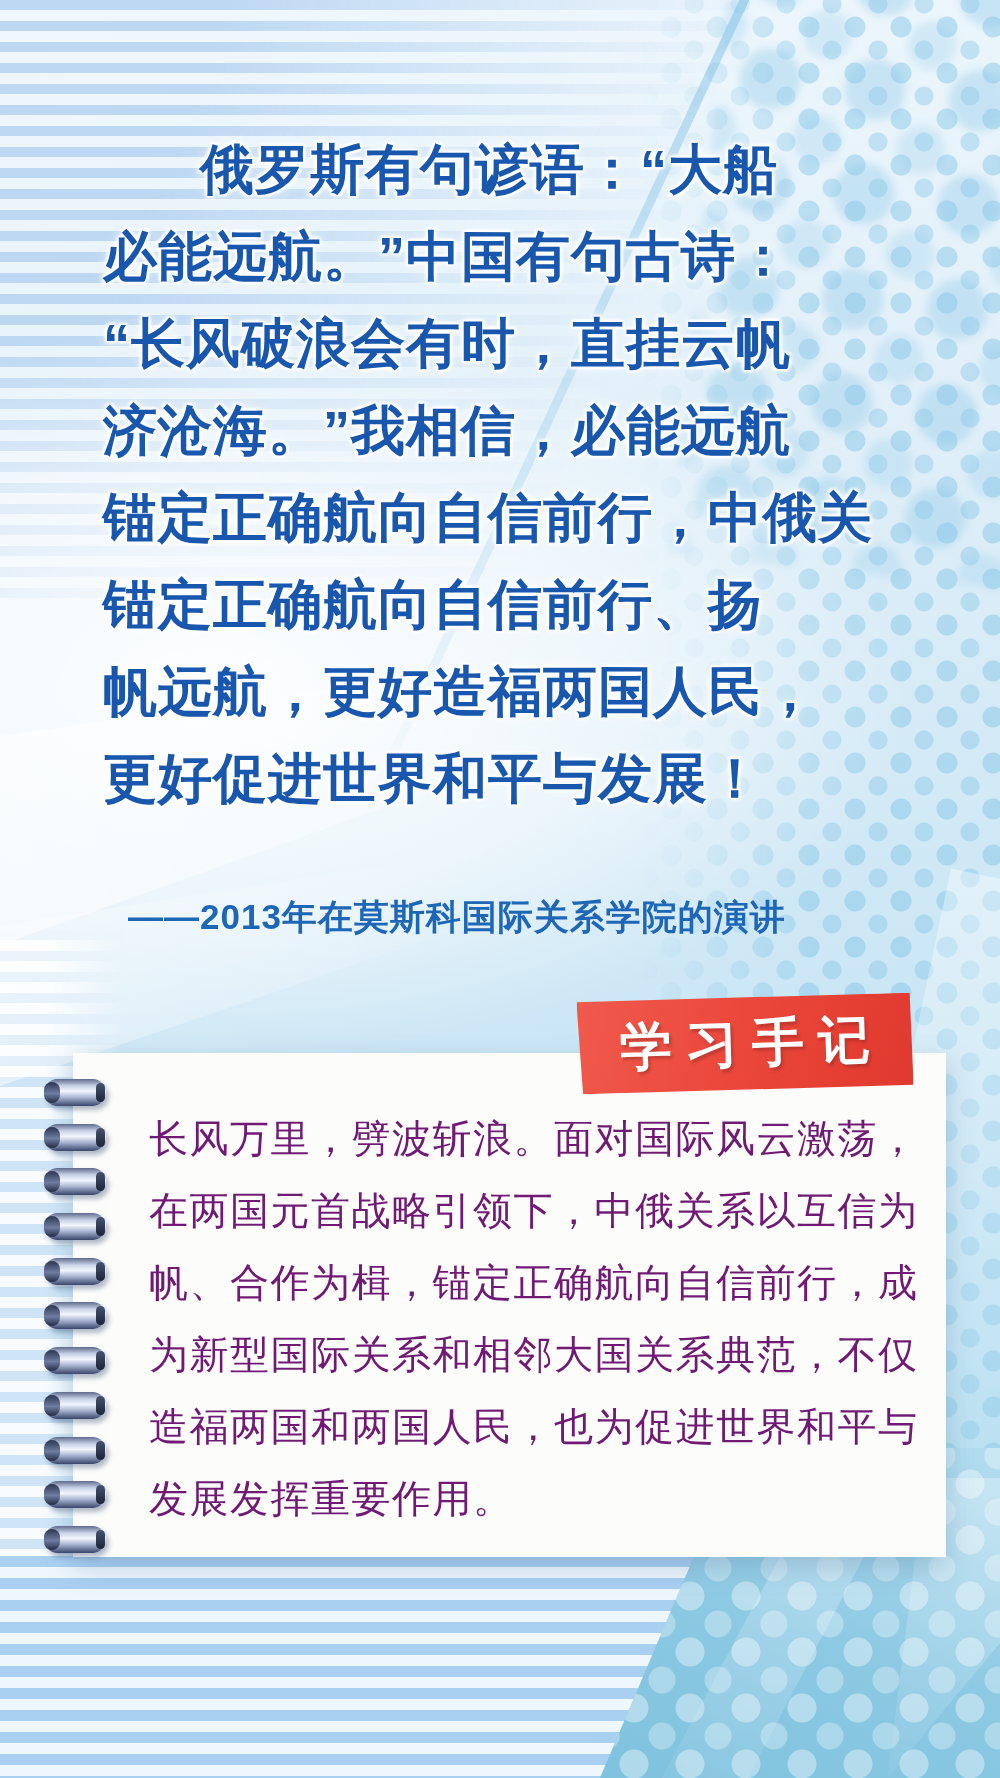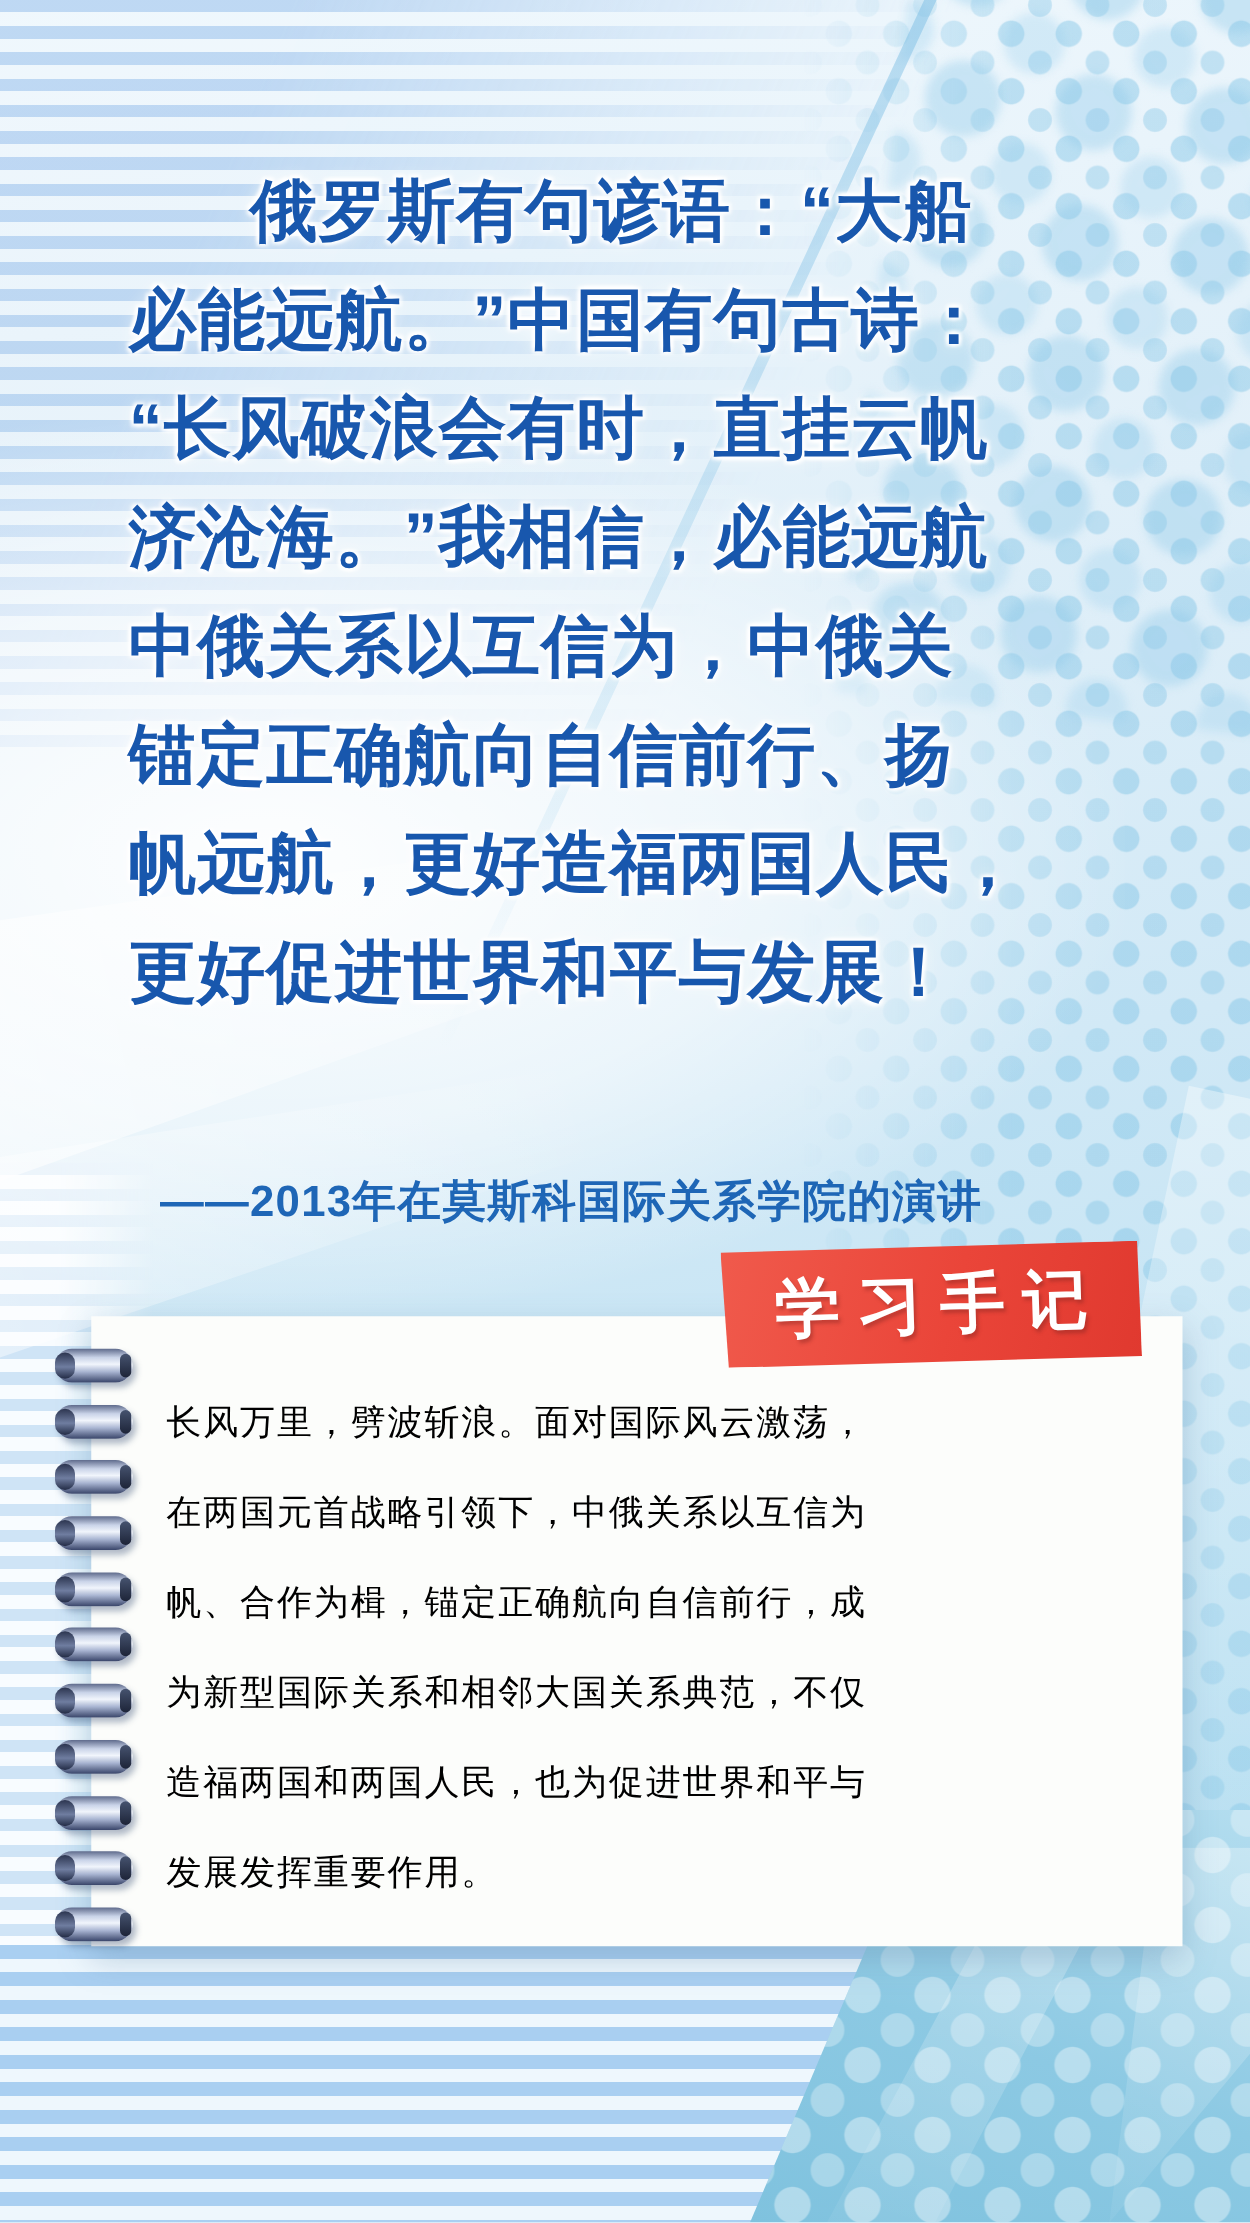--- a/index.html
+++ b/index.html
@@ -124,21 +124,21 @@
        2px -2px 3px rgba(255,255,255,0.95),
       -2px  2px 3px rgba(255,255,255,0.95),
        2px  2px 3px rgba(255,255,255,0.95),
        0 0 14px rgba(255,255,255,0.85);
   }
   .quote-line.indent { padding-left: 97px; }
 
   .attribution {
     position: absolute; left: 128px; top: 894px;
     font-size: 35px; font-weight: bold; letter-spacing: 1px;
-    color: #1e66b6; white-space: nowrap; margin-top: 44px;
+    color: #1e66b6; white-space: nowrap;
   }
 
   
   .banner {
     position: absolute; left: 577px; top: 995px; width: 336px; height: 97px;
     background: linear-gradient(105deg, #f05a4c 0%, #ea4539 55%, #e0392f 100%);
     box-shadow: 0 8px 14px rgba(120,50,45,0.35);
     transform: rotate(-0.8deg);
     clip-path: polygon(0 5%, 99.2% 0, 100% 95%, 1.6% 100%);
     display: flex; align-items: center; justify-content: center;
@@ -153,22 +153,22 @@
   
   .note-card {
     position: absolute; left: 73px; top: 1053px; width: 873px; height: 504px;
     background: #fcfdfb;
     box-shadow: 0 10px 24px rgba(95,135,170,0.35);
   }
   .note-text { padding: 50px 30px 0 60px; }
   .note-line {
     height: 72px; line-height: 72px;
     font-family: "Liberation Serif", serif;
-    font-size: 28px; letter-spacing: 1.5px;
-    color: #000000; white-space: nowrap;
+    font-size: 39px; letter-spacing: 1.5px;
+    color: #701a75; white-space: nowrap; margin-left: 16px;
   }
   .spiral { 
     position: absolute; left: -29px; top: 26px; width: 62px; height: 474px;
     display: flex; flex-direction: column; justify-content: space-between;
   }
   .ring {
     position: relative; width: 62px; height: 27px;
     border-radius: 14px;
     background: linear-gradient(180deg,
       #5f6b8c 0%, #c9d3e8 26%, #f1f5fc 46%, #a9b5d2 68%, #39456a 100%);
@@ -202,21 +202,21 @@
   <div class="layer bottom-band"></div>
   <div class="layer corner-dots"></div>
   <div class="layer corner-beam-1"></div>
   <div class="layer corner-beam-2"></div>
 
   <div class="quote-block">
     <div class="quote-line indent">俄罗斯有句谚语：“大船</div>
     <div class="quote-line">必能远航。”中国有句古诗：</div>
     <div class="quote-line">“长风破浪会有时，直挂云帆</div>
     <div class="quote-line">济沧海。”我相信，必能远航</div>
-    <div class="quote-line">中俄关系以互信为，中俄关</div>
+    <div class="quote-line">锚定正确航向自信前行，中俄关</div>
     <div class="quote-line">锚定正确航向自信前行、扬</div>
     <div class="quote-line">帆远航，更好造福两国人民，</div>
     <div class="quote-line">更好促进世界和平与发展！</div>
   </div>
 
   <div class="attribution">——2013年在莫斯科国际关系学院的演讲</div>
 
   <div class="note-card">
     <div class="spiral">
       <div class="ring"></div>

